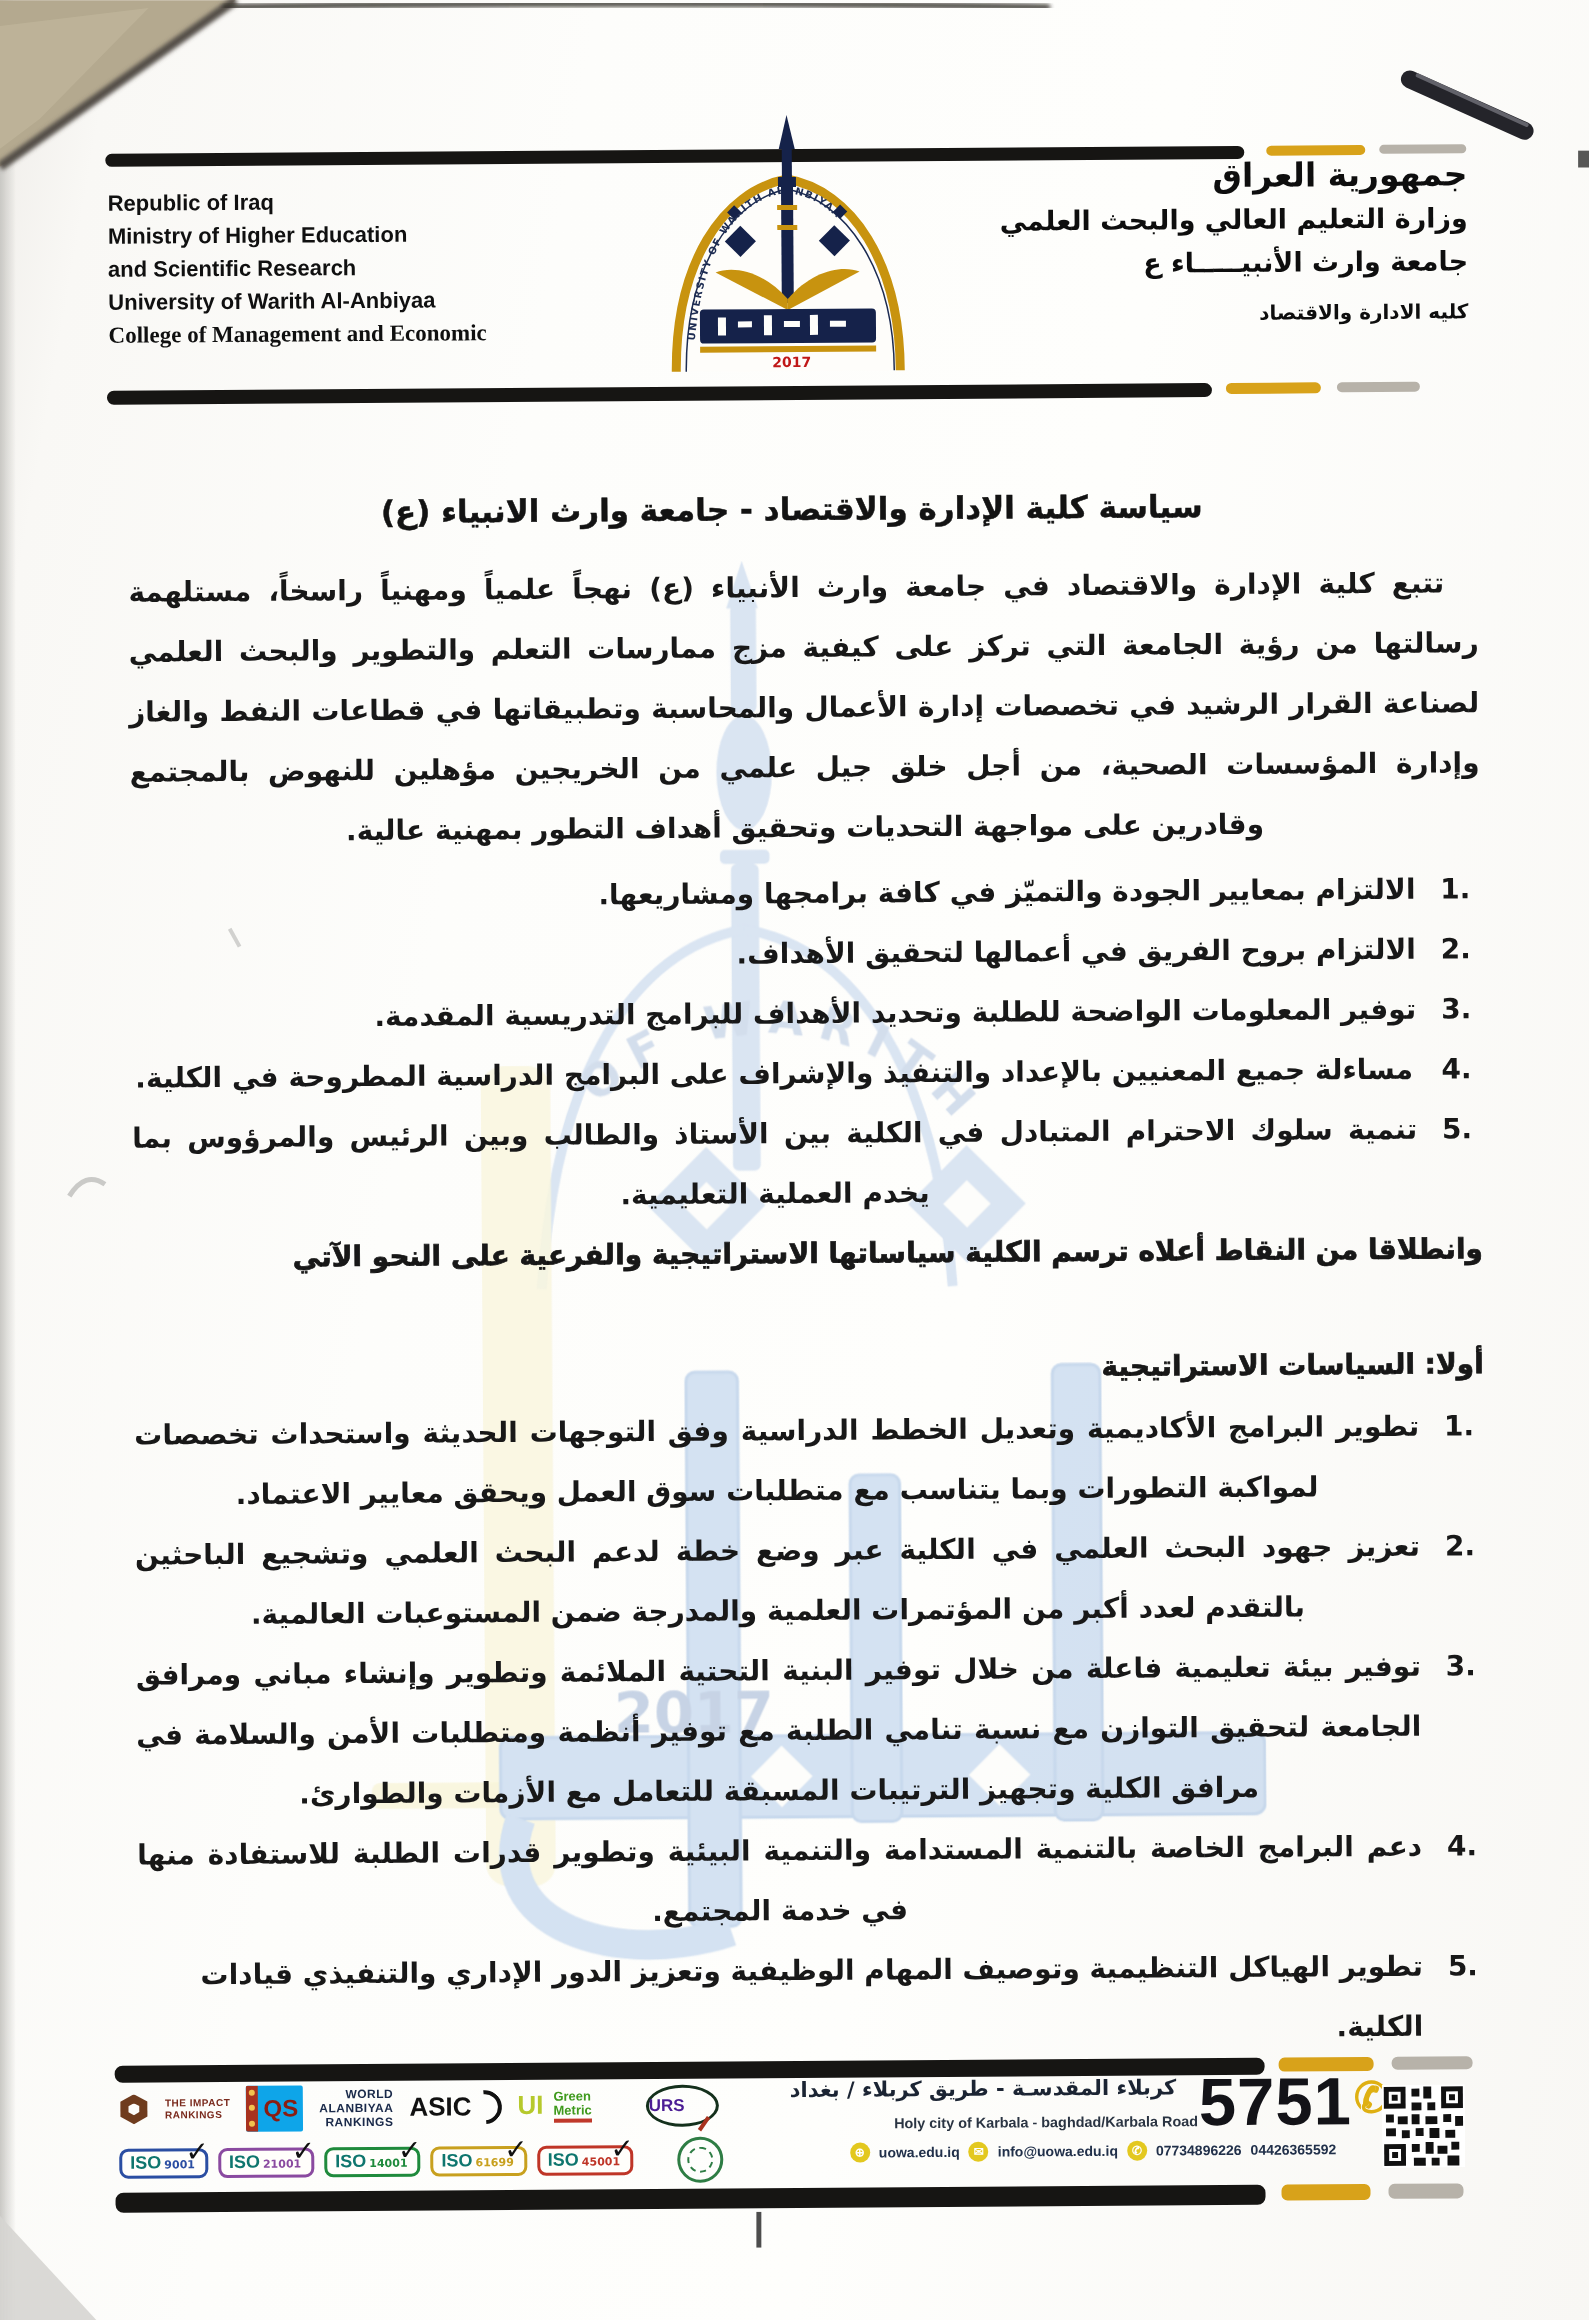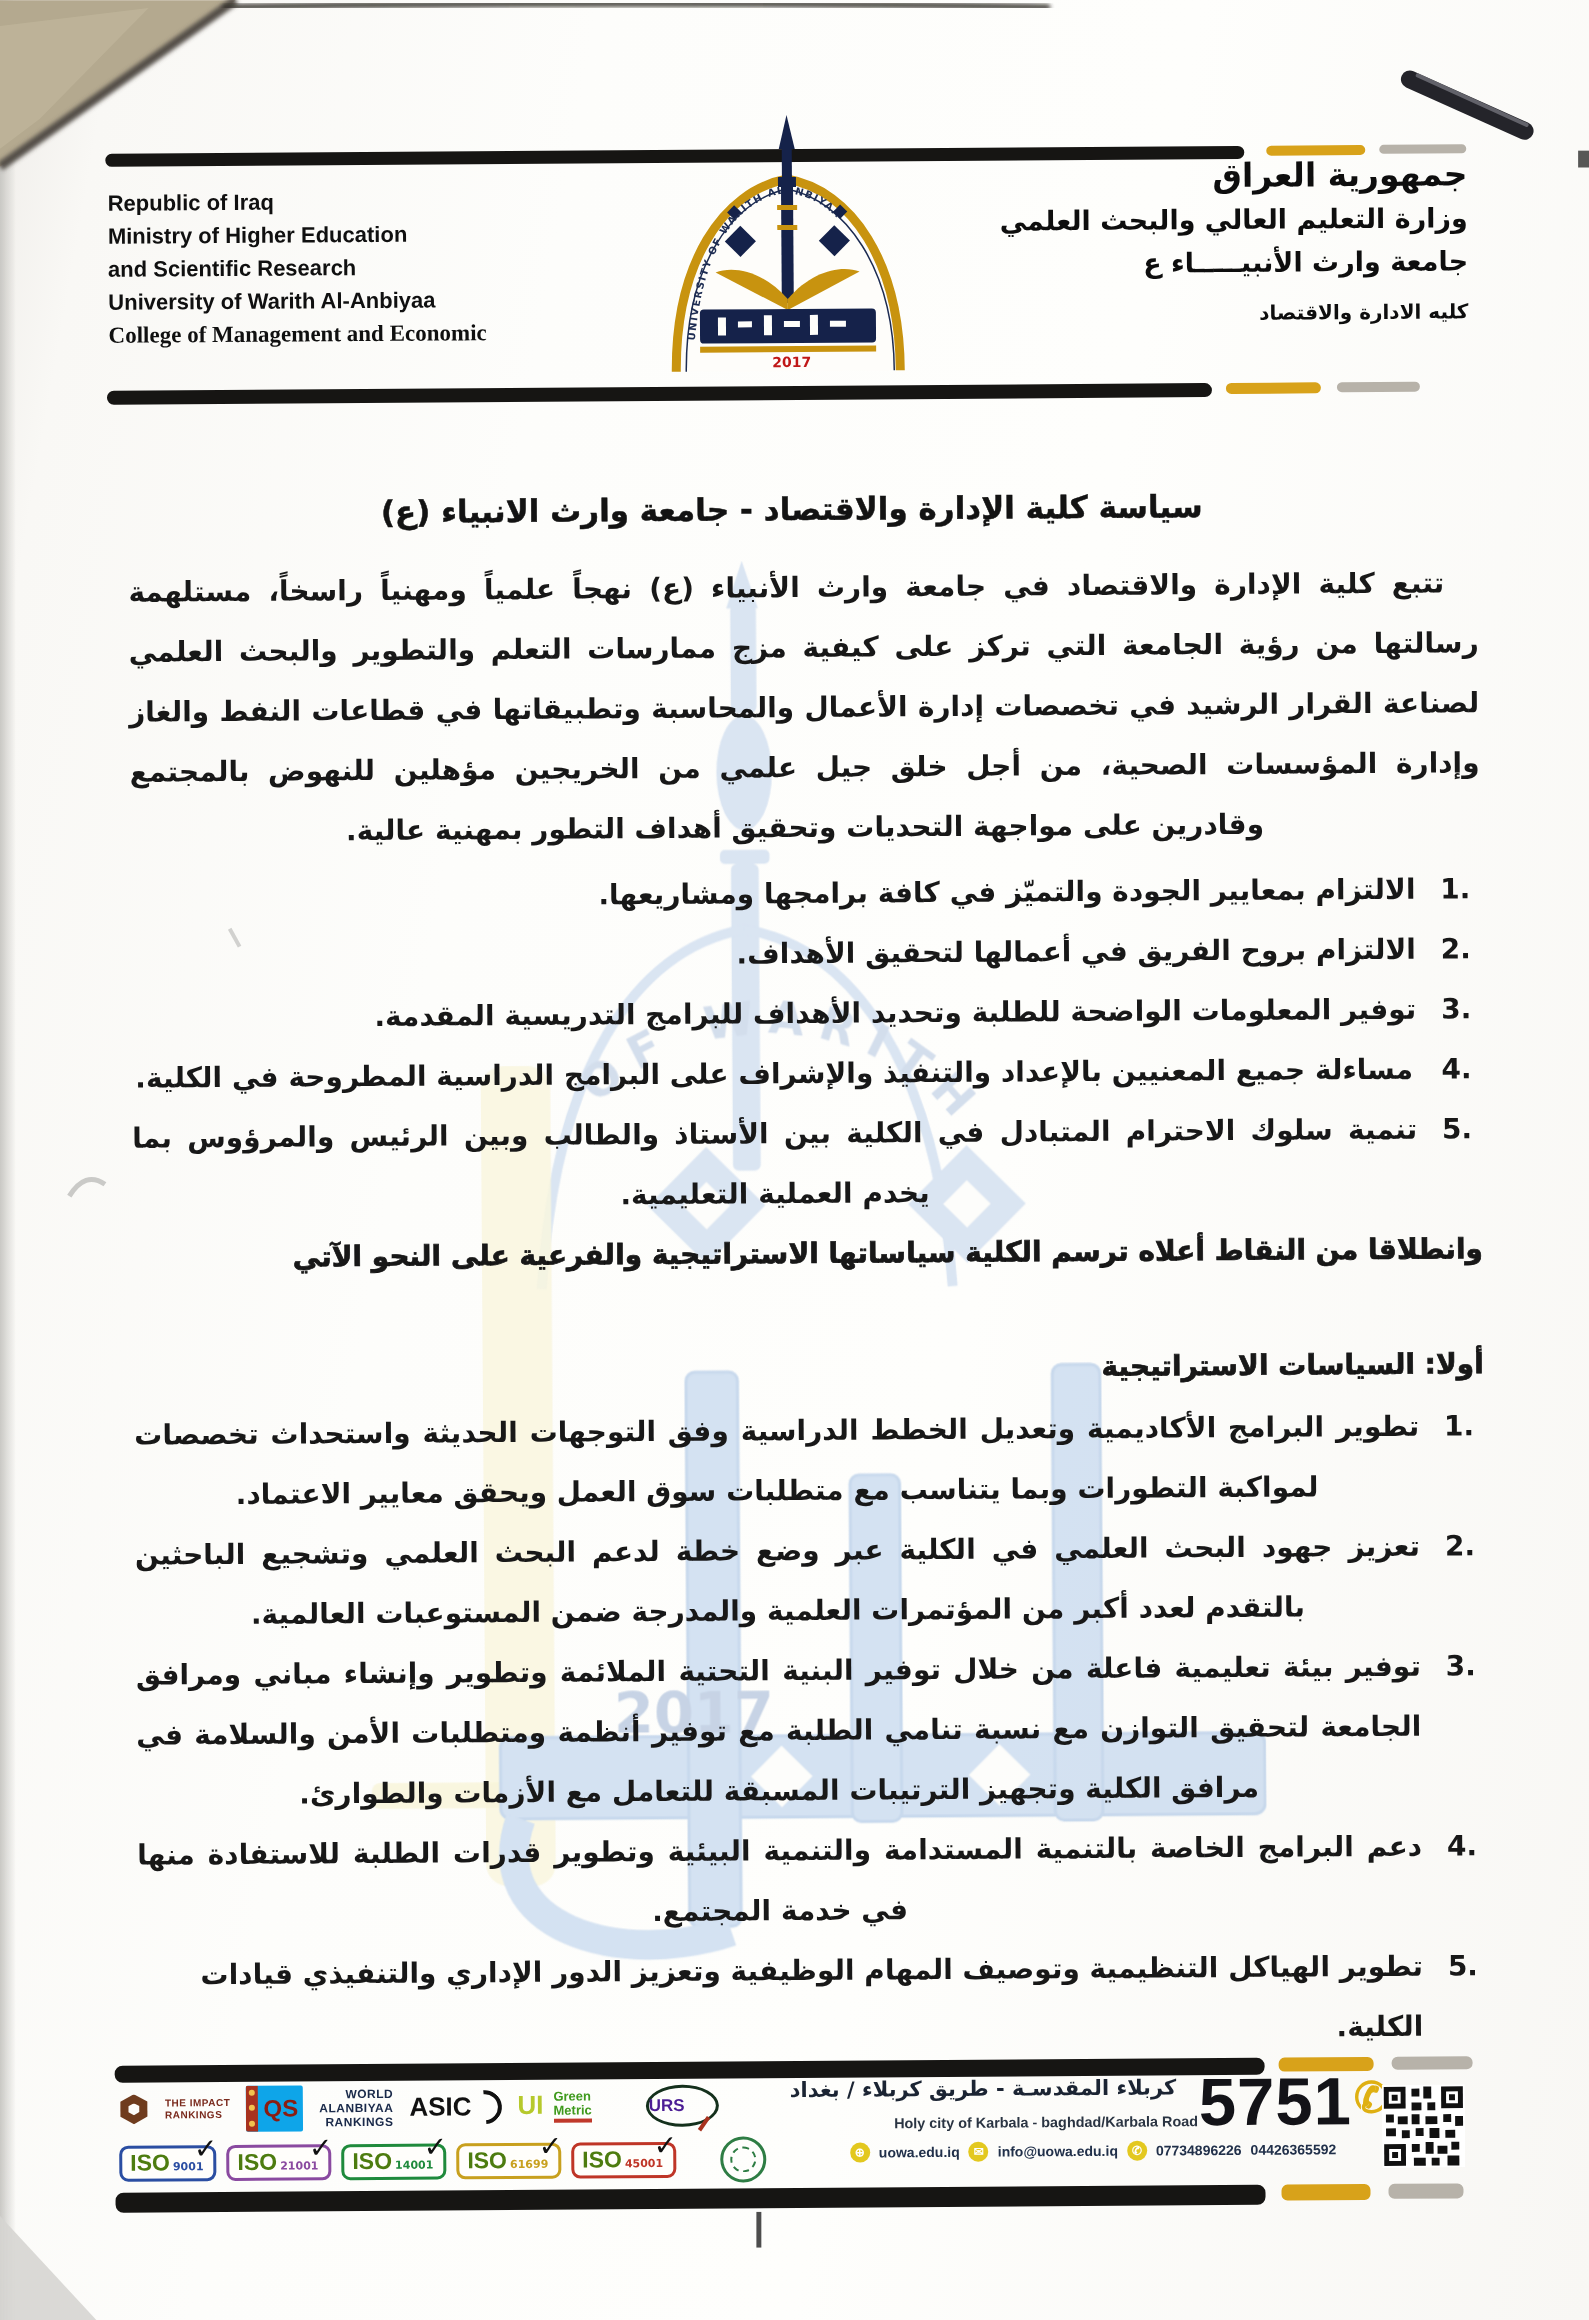--- a/index.html
+++ b/index.html
@@ -67,21 +67,21 @@
   .asic-arc{width:26px;height:26px;border:4px solid #111;border-left-color:transparent;border-bottom-color:transparent;border-radius:50%;transform:rotate(40deg);margin-left:-4px;}
   .lg-green{display:flex;align-items:flex-start;gap:10px;}
   .lg-green .ui{font-family:"Liberation Sans",sans-serif;font-weight:700;font-size:26px;color:#b6c92c;}
   .lg-green .gm{font-family:"Liberation Sans",sans-serif;font-weight:700;font-size:13px;line-height:14px;color:#3f9a1d;}
   .lg-green .bar{height:4px;background:#c0392b;margin-top:1px;}
   .lg-urs{margin-left:38px;width:67px;height:36px;border:3px solid #14301c;border-radius:50%;display:flex;align-items:center;justify-content:flex-start;position:relative;
     font-family:"Liberation Sans",sans-serif;font-weight:700;font-size:17px;color:#4c1d95;}
   .lg-urs i{position:absolute;right:10px;bottom:-8px;width:4px;height:16px;background:#a8321f;transform:rotate(35deg);}
   .iso{position:relative;border:3px solid var(--c);border-radius:9px;background:#fffefb;
     padding:1px 10px 2px 8px;display:flex;align-items:baseline;gap:3px;}
-  .iso .lbl{font-family:"Liberation Sans",sans-serif;font-weight:700;font-size:23px;color:#4d7c0f;}
+  .iso .lbl{font-family:"Liberation Sans",sans-serif;font-weight:700;font-size:18px;color:#0f766e;}
   .iso .num{font-size:11px;font-weight:700;color:var(--c);}
   .iso .chk{position:absolute;top:-16px;right:-4px;font-size:28px;font-weight:700;color:#111;}
   .crest{margin-left:34px;width:40px;height:40px;border-radius:50%;border:3px solid #2e7d44;display:flex;align-items:center;justify-content:center;}
   .crest i{width:22px;height:22px;border-radius:50%;border:2px dashed #2e7d44;}
 
   .addr-ar{position:absolute;left:782px;width:408px;top:2078px;z-index:3;direction:rtl;text-align:left;
     font-size:21px;font-weight:700;color:#1b2433;}
   .addr-en{position:absolute;left:782px;width:408px;top:2116px;z-index:3;text-align:right;
     font-family:"Liberation Sans",sans-serif;font-size:14.4px;font-weight:700;color:#2a3442;}
   .contact{position:absolute;left:782px;width:546px;top:2143px;z-index:3;direction:ltr;

